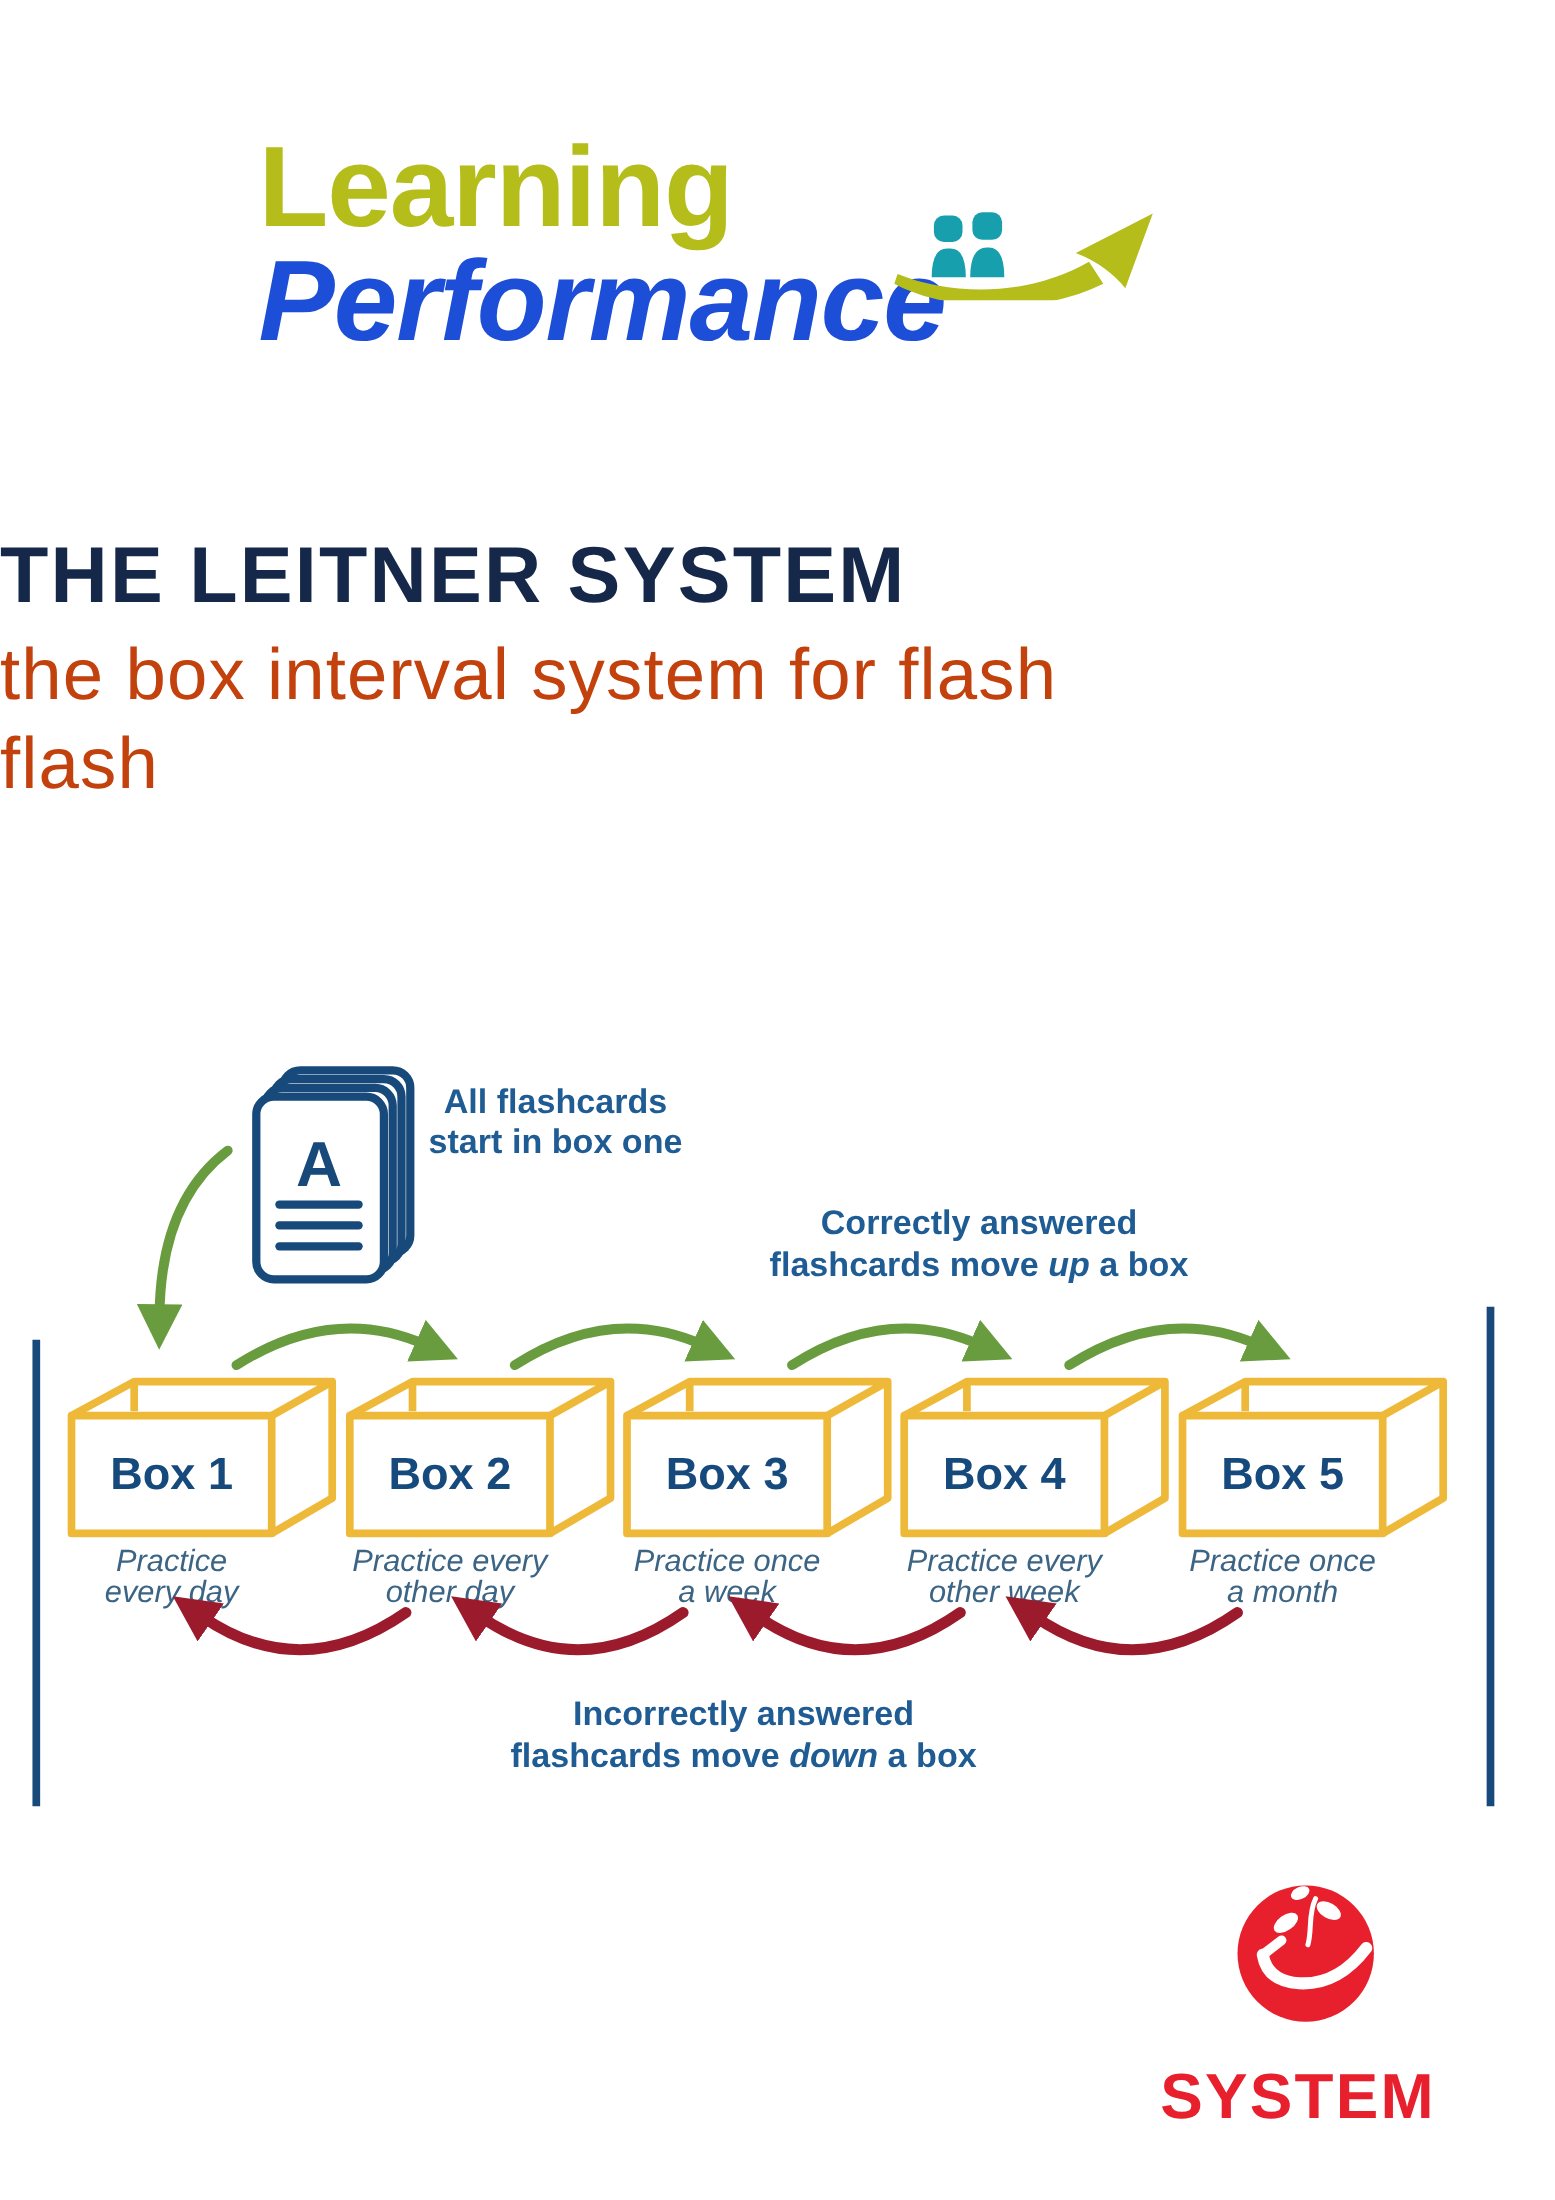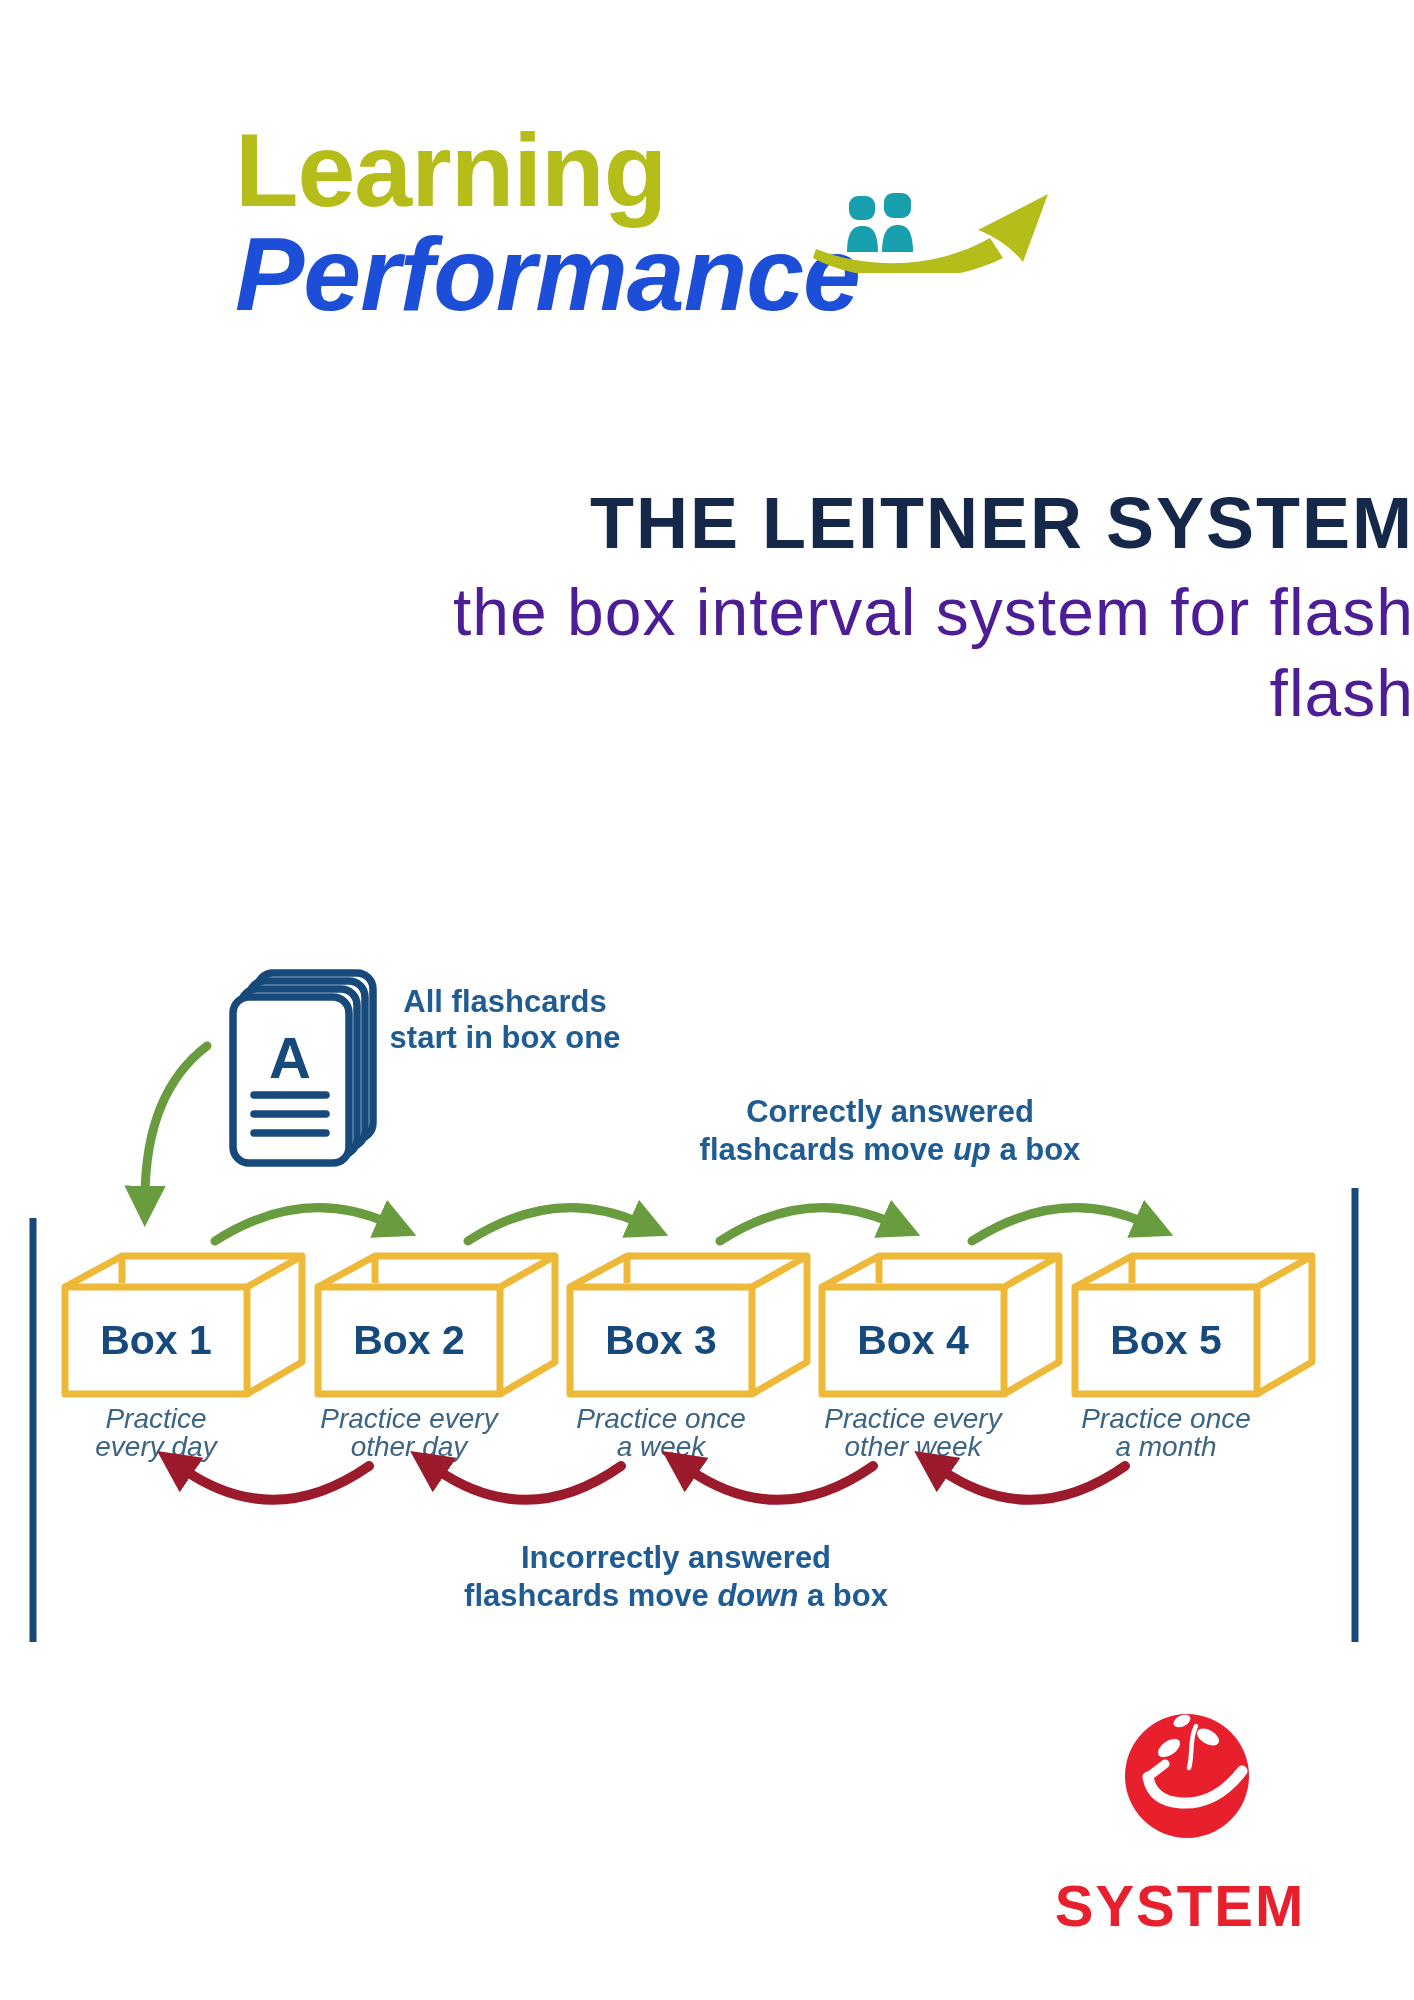--- a/index.html
+++ b/index.html
@@ -6,23 +6,23 @@
   #page{
     position:relative;width:1414px;height:2000px;margin:0 auto;background:#ffffff;
     font-family:"Liberation Sans","DejaVu Sans",sans-serif;overflow:hidden;padding-left:14px;
   }
   .abs{position:absolute;}
   
   .brand-word{font-weight:700;font-size:104px;line-height:1;letter-spacing:-1px;white-space:nowrap;}
   #brand-learning{left:235px;top:118px;color:#b5bd1b;}
   #brand-performance{left:235px;top:222px;color:#1d4ed8;font-style:italic;}
   
-  .headwrap{left:0;top:0;width:1414px;text-align:right;}
+  .headwrap{left:0;top:0;width:1414px;text-align:left;}
   #page-title{top:482px;font-size:72px;font-weight:800;letter-spacing:2px;color:#16284a;}
-  #page-subtitle{top:572px;font-size:66px;font-weight:400;letter-spacing:1px;color:#4c1d95;line-height:1.22;}
+  #page-subtitle{top:572px;font-size:66px;font-weight:400;letter-spacing:1px;color:#c2410c;line-height:1.22;}
   
   #prepare-word{left:960px;top:1872px;width:440px;text-align:center;font-size:58px;font-weight:800;letter-spacing:2px;color:#e8202d;}
   svg text{font-family:"Liberation Sans","DejaVu Sans",sans-serif;}
   .note{font-size:31px;font-weight:700;fill:#1f5c94;}
   .boxlabel{font-size:41px;font-weight:700;fill:#174a7c;}
   .practice{font-size:28px;font-style:italic;fill:#3c6484;}
   .cardline{stroke:#17497b;stroke-width:7.5;stroke-linecap:round;}
 </style>
 </head>
 <body>

